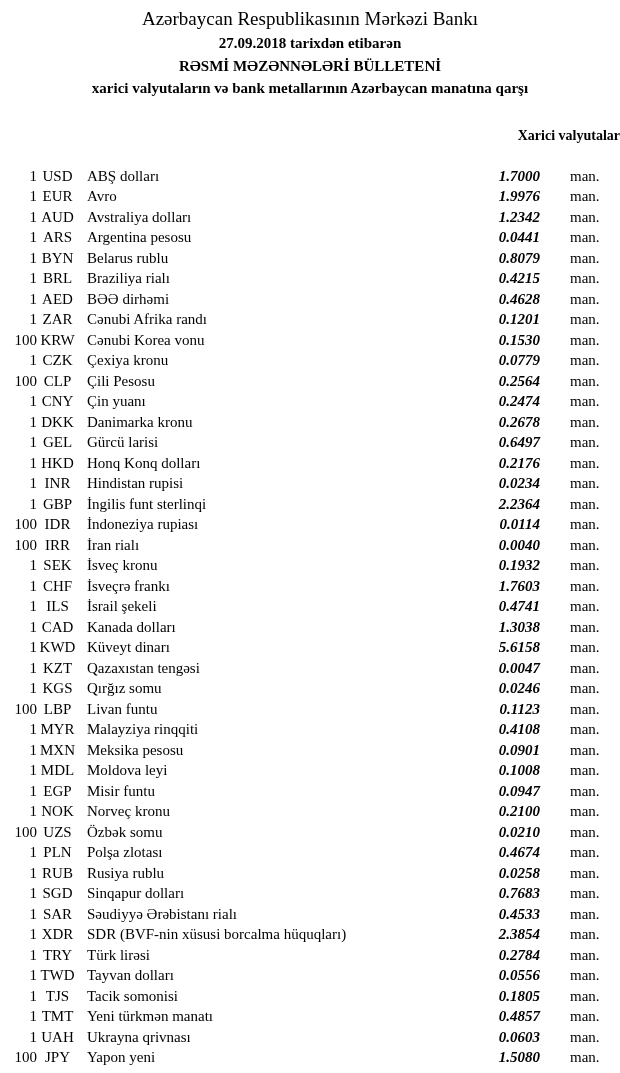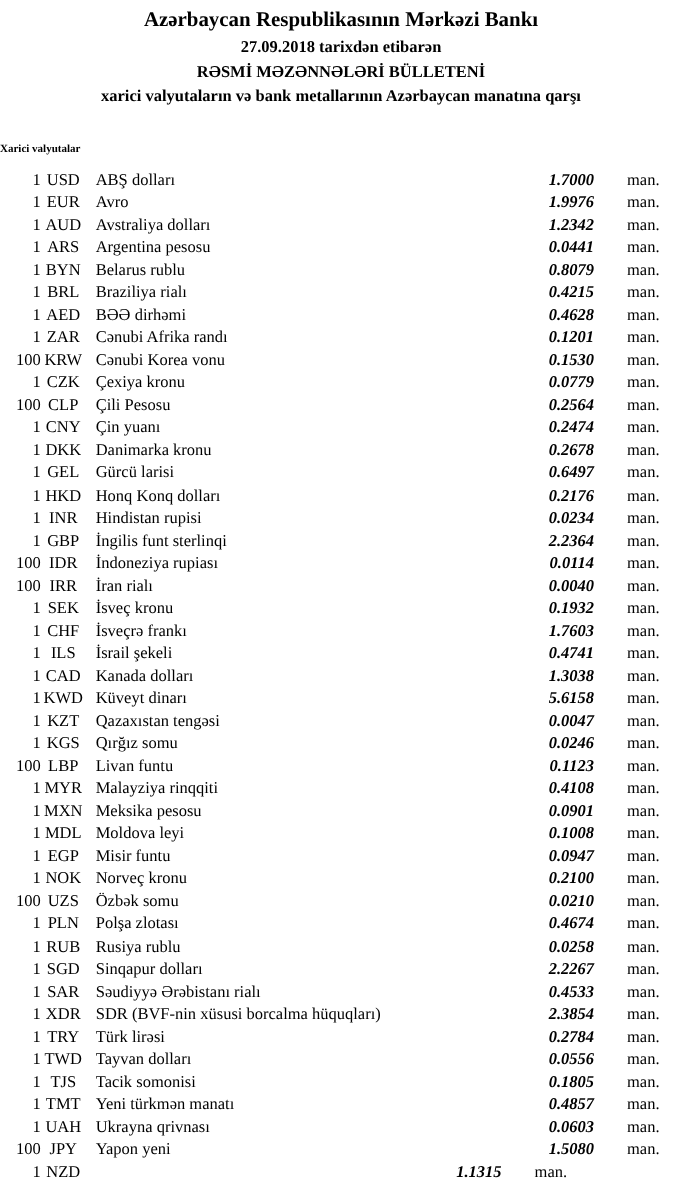--- a/index.html
+++ b/index.html
@@ -17,32 +17,32 @@
   .page {
     padding-top: 6px;
   }
   .hdr {
     text-align: center;
   }
   .hdr h1 {
     margin: 0;
     font-size: 19px;
     line-height: 26px;
-    font-weight: bold;
+    font-weight: normal;
   }
   .hdr .sub {
     margin: 0;
     font-size: 15px;
     line-height: 22.5px;
     font-weight: bold;
   }
   .section-title {
-    margin: 26px 0 8px 0;
-    text-align: left;
-    font-size: 10px;
+    margin: 26px 0 20px 0;
+    text-align: right;
+    font-size: 14px;
     line-height: 20px;
     font-weight: bold;
   }
   .rates-table {
     margin-top: 1px;
   }
   .row {
     display: grid;
     grid-template-columns: 37px 41px 1fr 84px 80px;
     height: 20.5px;
@@ -363,21 +363,21 @@
         <span class="code">RUB</span>
         <span class="name">Rusiya rublu</span>
         <span class="rate">0.0258</span>
         <span class="unit">man.</span>
       </div>
 
       <div class="row">
         <span class="qty">1</span>
         <span class="code">SGD</span>
         <span class="name">Sinqapur dolları</span>
-        <span class="rate">2.2267</span>
+        <span class="rate">0.7683</span>
         <span class="unit">man.</span>
       </div>
 
       <div class="row">
         <span class="qty">1</span>
         <span class="code">SAR</span>
         <span class="name">Səudiyyə Ərəbistanı rialı</span>
         <span class="rate">0.4533</span>
         <span class="unit">man.</span>
       </div>

